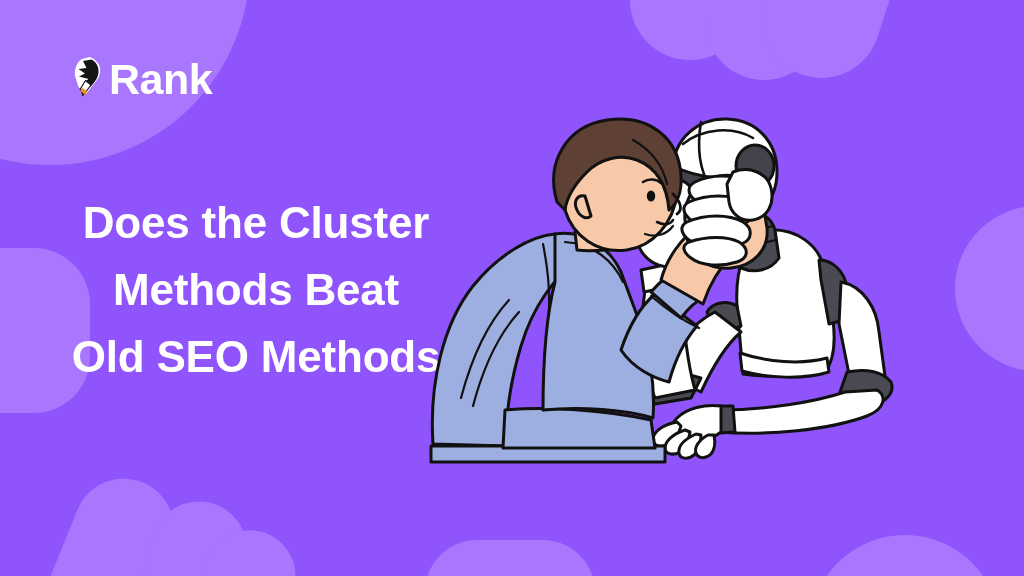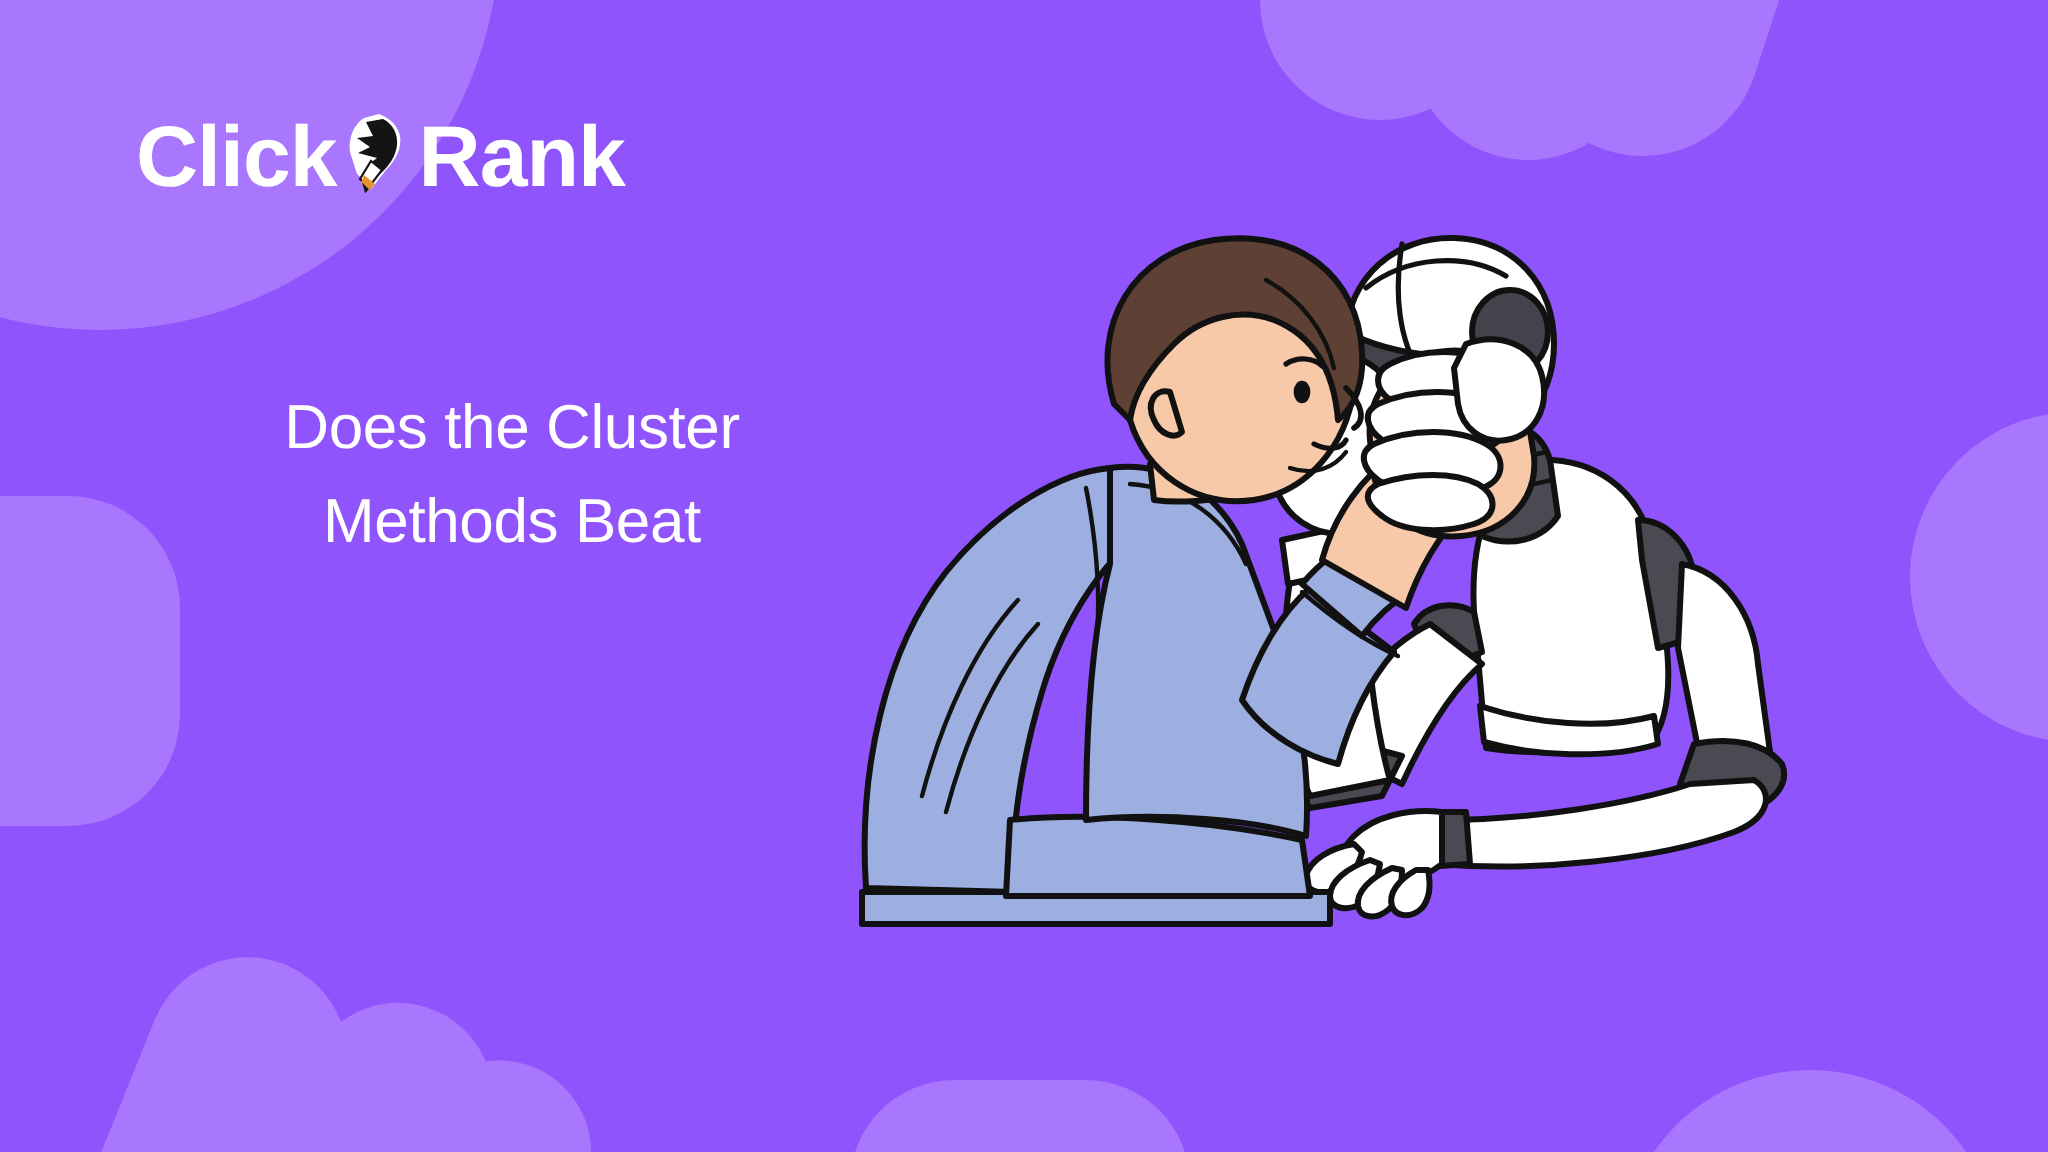--- a/index.html
+++ b/index.html
@@ -53,22 +53,22 @@
     margin:0 -2px 0 -3px;
     position:relative; top:-2px;
   }
 
   
   #headline {
     position:absolute;
     left:56px; top:190px;
     width:400px;
     color:#FFFFFF;
-    font-size:31px;
-    font-weight:normal;
+    font-size:44px;
+    font-weight:bold;
     line-height:1.52;
     text-align:center;
     letter-spacing:-0.2px;
   }
   #headline .ln { display:block; white-space:nowrap; }
 
   
   #illustration {
     position:absolute;
     left:415px; top:110px;
@@ -87,21 +87,20 @@
   <div class="blob blob-top-2"></div>
   <div class="blob blob-top-3"></div>
   <div class="blob blob-right-c"></div>
   <div class="blob blob-bot-1"></div>
   <div class="blob blob-bot-2"></div>
   <div class="blob blob-bot-3"></div>
   <div class="blob blob-bot-4"></div>
   <div class="blob blob-bot-5"></div>
 
   <div id="logo">
-    <span class="logo-word">Click</span>
 
     <span class="logo-mark">
       <svg viewBox="0 0 46 46" xmlns="http://www.w3.org/2000/svg">
 
         <path d="M24.5 3 C30 5 34 9 35 14 C36 20 33 26 28 31 L21 40 L13.5 33 L10 22 C9 15 12 8 17 5 Z" fill="#FFFFFF"></path>
 
         <path d="M26.5 5.5 C31.5 8 34 13 33.5 18.5 C33 24 29.5 29 25 33 L19.5 28 L23.5 25 L14 22.5
                  L20 19.5 L13.5 15 L21.5 14 L18 7 Z" fill="#141414"></path>
 
         <path d="M20.5 26.5 L26 31 L19.5 39.5 L15 35.5 Z" fill="#FFFFFF" stroke="#141414" stroke-width="1.1"></path>
@@ -110,20 +109,21 @@
         <path d="M16 37.3 L19.4 40.6 L17.6 42.6 Z" fill="#141414"></path>
       </svg>
     </span>
 
     <span class="logo-word">Rank</span>
   </div>
 
   <h1 id="headline">
     <span class="ln">Does the Cluster</span>
     <span class="ln">Methods Beat</span>
+    <span class="ln">Old SEO Methods</span>
   </h1>
 
   <div id="illustration">
     <svg viewBox="0 0 600 360" xmlns="http://www.w3.org/2000/svg">
       <g stroke="#111111" stroke-width="3" stroke-linejoin="round" stroke-linecap="round">
 
         <g>
 
           <path d="M352 120 C382 118 404 135 410 160 L418 210 C421 235 418 252 410 262
                    C392 266 352 268 328 264 L322 196 C320 160 330 128 352 120 Z" fill="#FFFFFF"></path>

